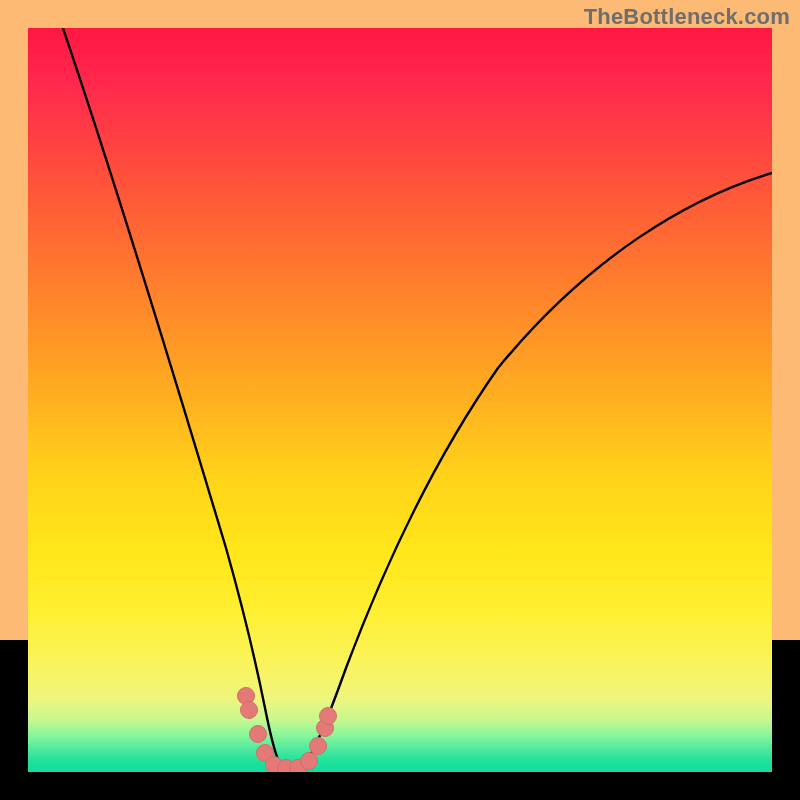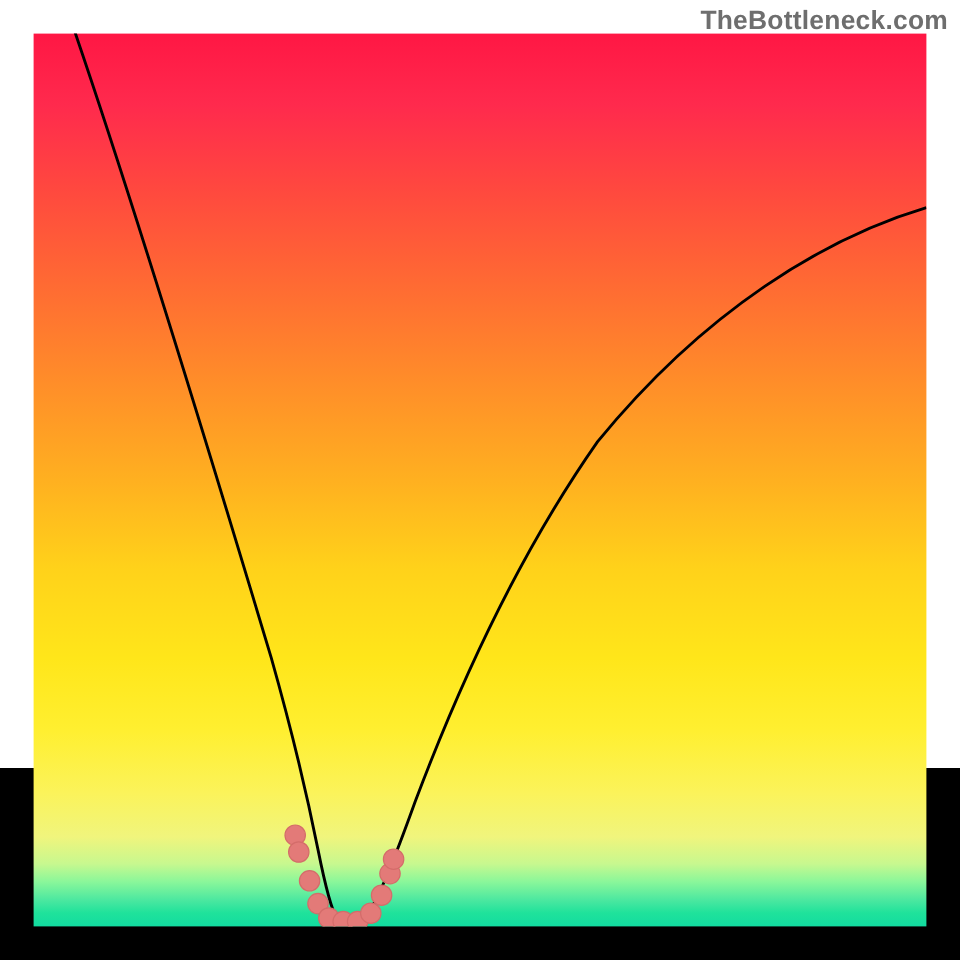--- a/index.html
+++ b/index.html
@@ -10,21 +10,21 @@
     overflow: hidden;
     background: #000;
     font-family: Arial, Helvetica, sans-serif;
   }
   .frame {
     position: absolute;
     top: 0;
     left: 0;
     width: 800px;
     height: 640px;
-    background: #ffffff;
+    background: #fdba74;
   }
   .plot {
     position: absolute;
     top: 28px;
     left: 28px;
     width: 744px;
     height: 744px;
     background: linear-gradient(to bottom,
       #ff1744 0%,
       #ff2a4d 8%,

